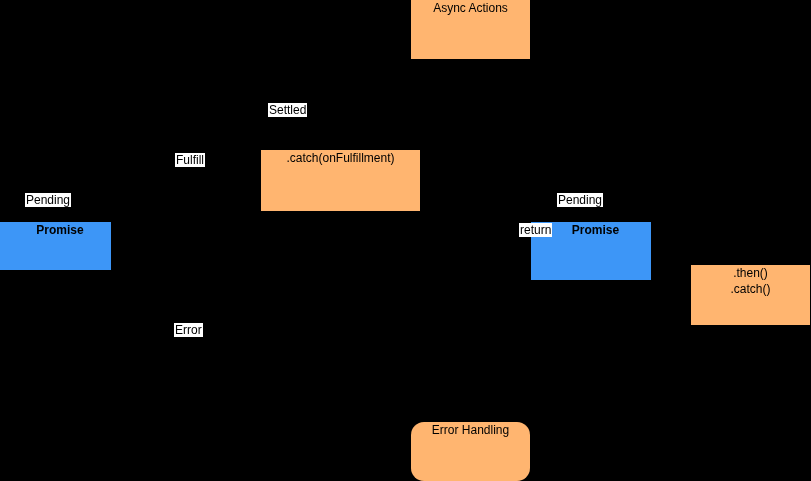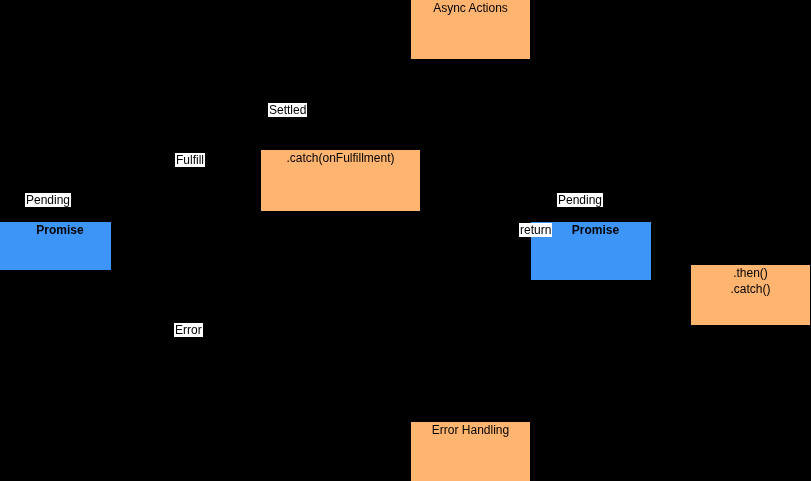--- a/index.html
+++ b/index.html
@@ -87,21 +87,21 @@
 
   <div class="node blue" style="left:531px; top:222px; width:120px; height:58px;">
     <span class="node-line">Promise</span>
   </div>
 
   <div class="node orange" style="left:691px; top:221px; width:119px; height:60px;margin-top:44px;">
     <span class="node-line">.then()</span>
     <span class="node-line">.catch()</span>
   </div>
 
-  <div class="node orange" style="left:411px; top:422px; width:119px; height:59px;">
+  <div class="node orange" style="left:411px; top:422px; width:119px; height:59px;border-radius:13px;">
     <span class="node-line">Error Handling</span>
   </div>
 
   <div class="edge-label" style="left:25px; top:193px;">Pending</div>
 
   <div class="edge-label" style="left:175px; top:153px;">Fulfill</div>
 
   <div class="edge-label" style="left:268px; top:103px;">Settled</div>
 
   <div class="edge-label" style="left:174px; top:323px;">Error</div>

